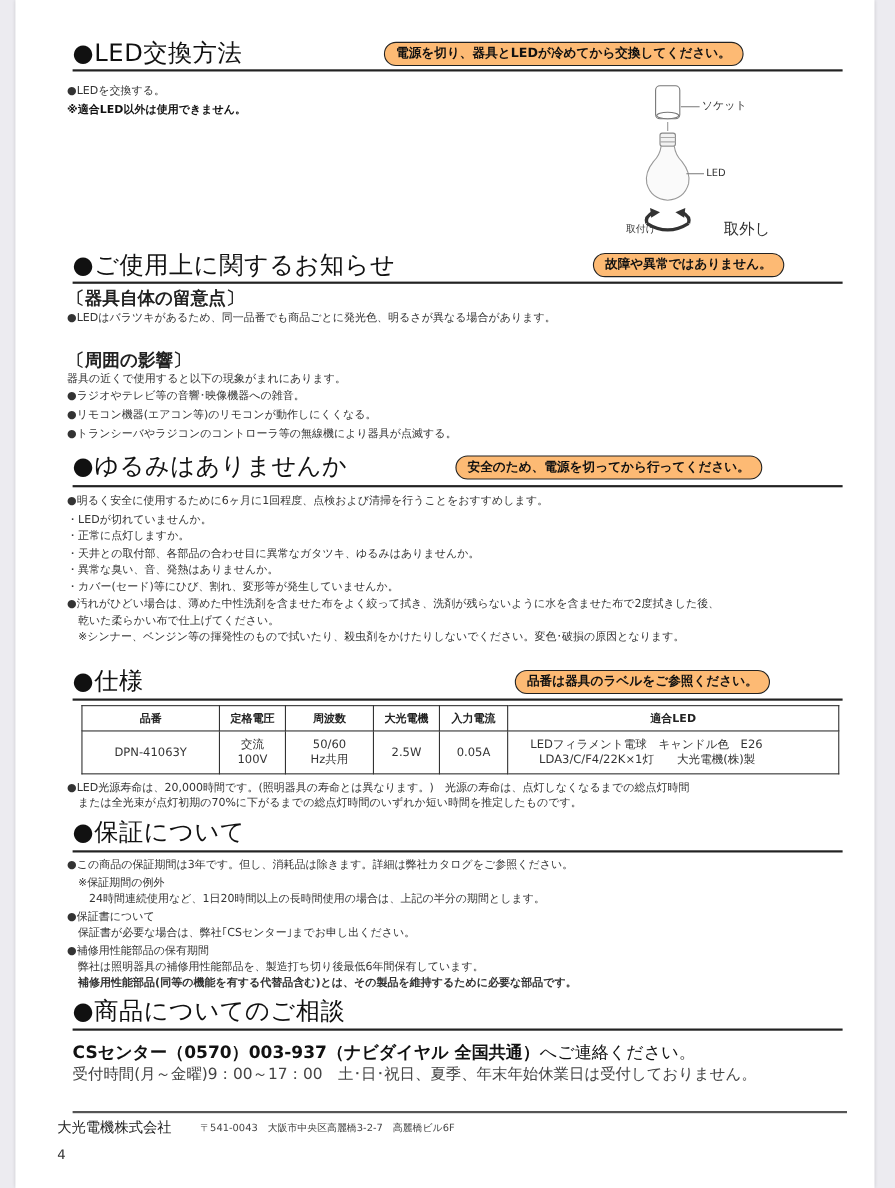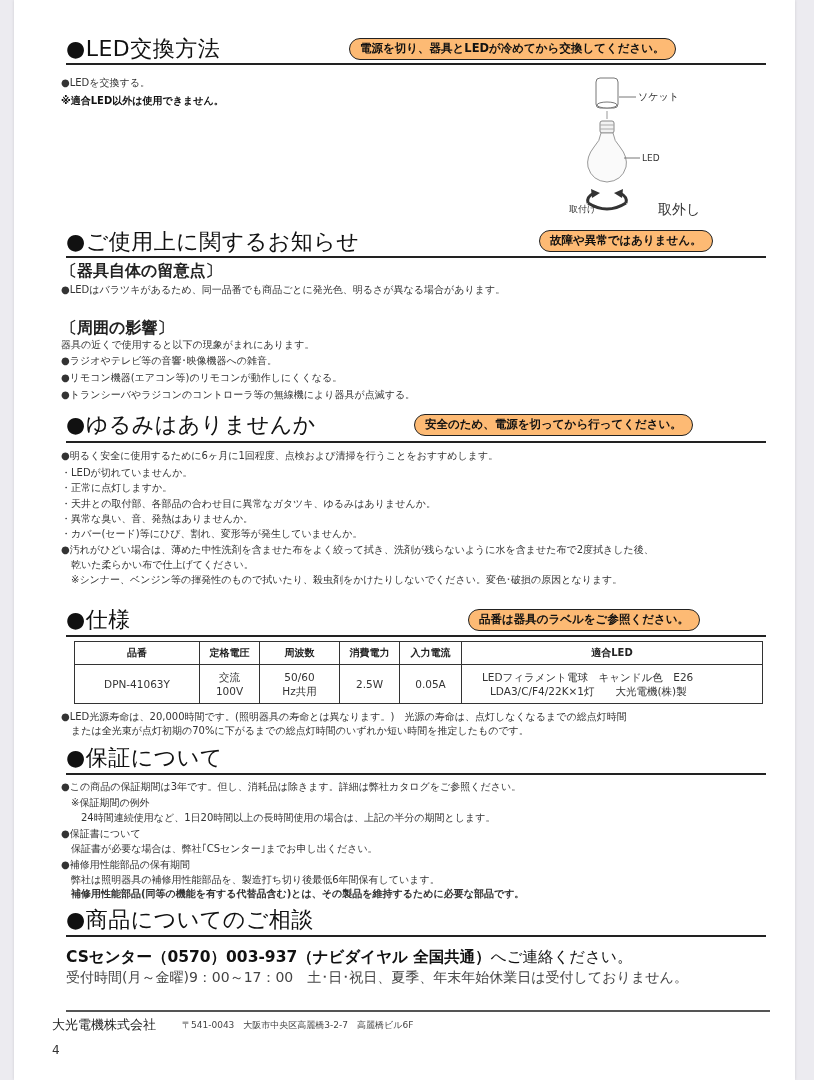--- a/index.html
+++ b/index.html
@@ -121,21 +121,21 @@
         <col style="width:80px">
         <col style="width:60px">
         <col style="width:62px">
         <col>
     </colgroup>
     <thead>
       <tr>
         <th>品番</th>
         <th>定格電圧</th>
         <th>周波数</th>
-        <th>消費電力</th>
+        <th>大光電機</th>
         <th>入力電流</th>
         <th>適合LED</th>
       </tr>
     </thead>
     <tbody>
       <tr>
         <td>DPN-41063Y</td>
         <td>
           <div>交流</div>
           <div>100V</div>

